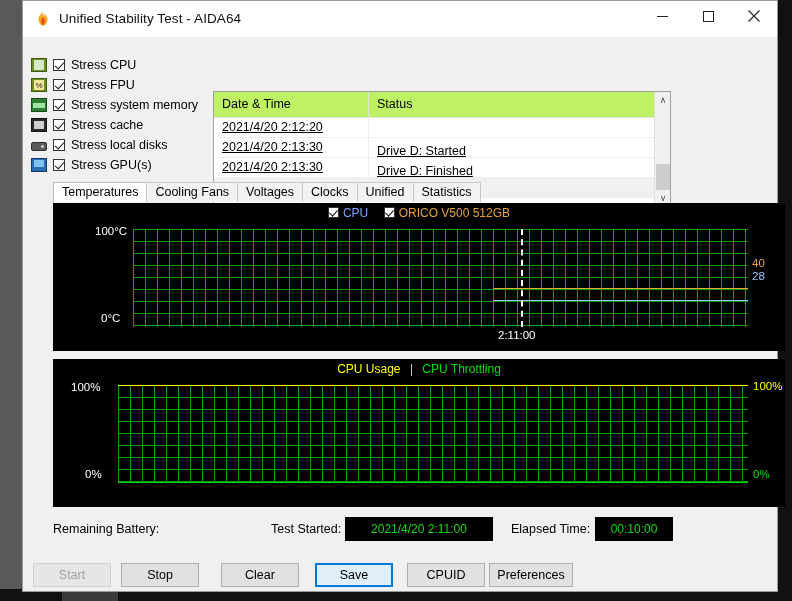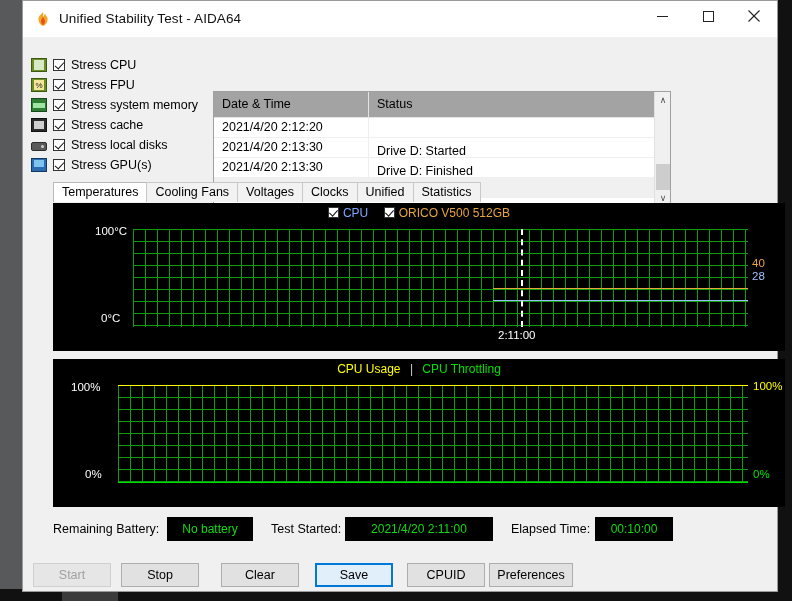--- a/index.html
+++ b/index.html
@@ -72,25 +72,25 @@
   .ic-disk{background:#5a5a5a;border:1px solid #2e2e2e;border-radius:2px;box-sizing:border-box;height:9px;margin-top:3px;}
   .ic-disk i{position:absolute;right:2px;top:2px;width:3px;height:3px;background:#d0d0d0;border-radius:50%;display:block;}
   .ic-gpu{background:#2b6cb0;border:1px solid #123a63;box-sizing:border-box;}
   .ic-gpu i{position:absolute;left:2px;top:1px;right:2px;bottom:4px;background:#7fc4f0;display:block;}
 
   
   #logbox{
     position:absolute;left:190px;top:54px;width:458px;height:116px;
     background:#fff;border:1px solid #a0a0a0;box-sizing:border-box;overflow:hidden;
   }
-  #loghead{display:flex;height:25px;border-bottom:1px solid #e3e3e3;background:#a3a3a3;justify-content:flex-end;}
+  #loghead{display:flex;height:25px;border-bottom:1px solid #e3e3e3;background:#bef264;justify-content:flex-end;}
   .lh{font-size:12.5px;color:#000;padding:5px 0 0 8px;box-sizing:border-box;}
   .lh.c1{width:155px;border-right:1px solid #e3e3e3;}
   .lh.c2{flex:1;}
-  .lrow{display:flex;height:19px;border-bottom:1px solid #efefef;}
+  .lrow{display:flex;height:19px;border-bottom:1px solid #efefef;text-decoration:underline;}
   .lrow.sel{background:#f0f0f0;}
   .lc{font-size:12.5px;color:#000;padding:2px 0 0 8px;box-sizing:border-box;white-space:nowrap;}
   .lc.c1{width:155px;border-right:1px solid #efefef;}
   .lc.c2{flex:1;margin-top:24px;}
   #logscroll{
     position:absolute;right:0;top:0;width:16px;height:114px;background:#f0f0f0;
     border-left:1px solid #e0e0e0;box-sizing:border-box;
   }
   .sb-arrow{width:16px;height:16px;display:flex;align-items:center;justify-content:center;color:#505050;font-size:9px;}
   #logthumb{position:absolute;left:1px;top:72px;width:14px;height:26px;background:#cdcdcd;}
@@ -312,21 +312,20 @@
       <div class="dline" style="left:0px;top:0px;width:630px;background:#ffff00;"></div>
       <div class="dline" style="left:0px;top:97px;width:630px;background:#00e000;"></div>
     </div>
 
     <div class="axlabel" style="left:700px;top:21px;color:#ffff00;">100%</div>
     <div class="axlabel" style="left:700px;top:109px;color:#00e000;">0%</div>
   </div>
 
   <div id="statusbar">
     <div class="slabel" style="left:0px;">Remaining Battery:</div>
-    <div class="sval" style="left:114px;width:86px;">No battery</div>
     <div class="slabel" style="left:218px;">Test Started:</div>
     <div class="sval" style="left:292px;width:148px;">2021/4/20 2:11:00</div>
     <div class="slabel" style="left:458px;">Elapsed Time:</div>
     <div class="sval" style="left:542px;width:78px;">00:10:00</div>
   </div>
 
   <div id="buttons">
     <div class="btn disabled" style="left:10px;width:78px;">Start</div>
     <div class="btn" style="left:98px;width:78px;">Stop</div>
     <div class="btn" style="left:198px;width:78px;">Clear</div>

